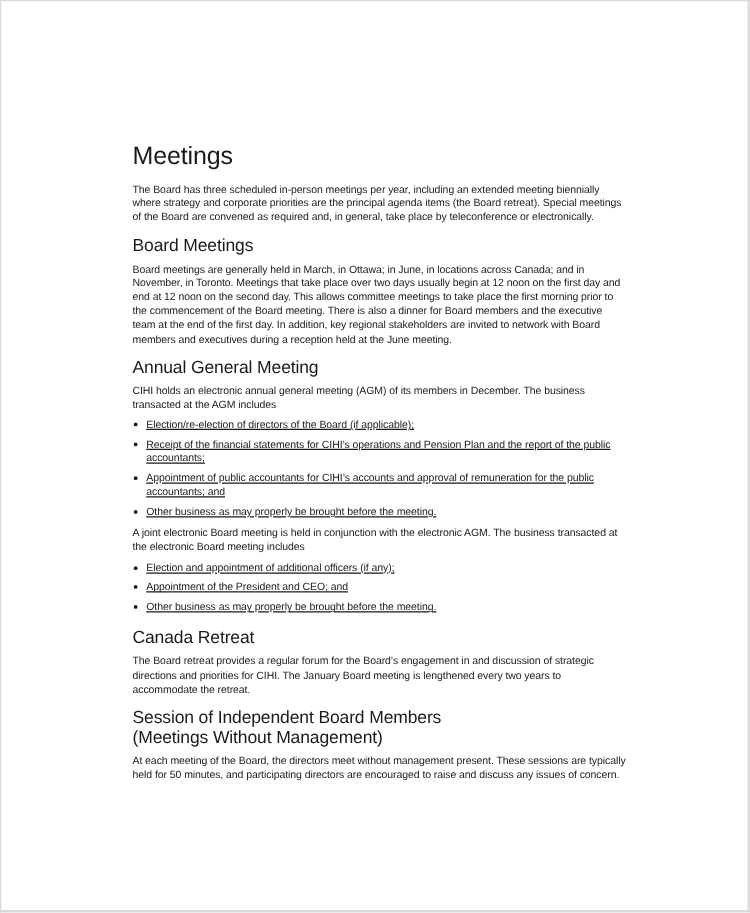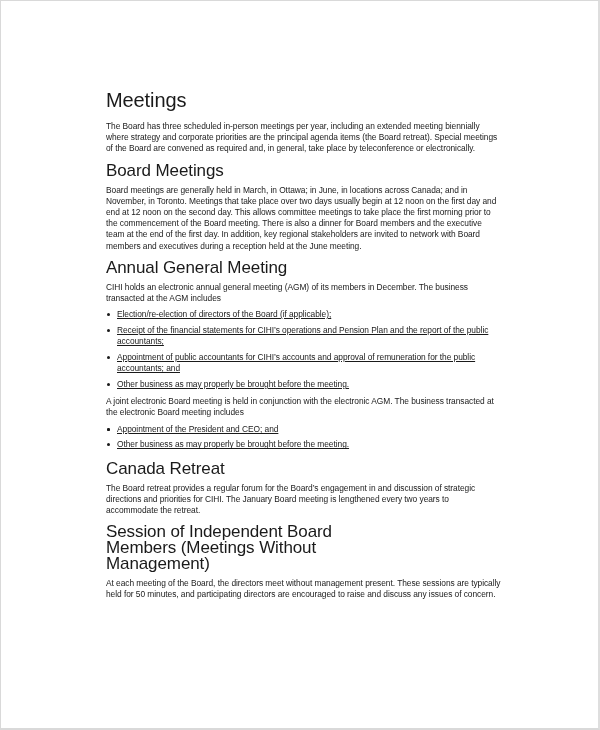--- a/index.html
+++ b/index.html
@@ -20,33 +20,33 @@
       background: #ffffff;
       border: 1px solid #d9d9d9;
       border-bottom: 2px solid #d9d9d9;
       border-right: 2px solid #dedede;
       font-family: "Liberation Sans", sans-serif;
       color: #1a1a1a;
     }
     .content {
       position: absolute;
       left: 105px;
-      top: 88px;
+      top: 113px;
       width: 395px;
     }
     h1.title {
       font-weight: normal;
       font-size: 20px;
       line-height: 22px;
       margin: 0 0 10px 0;
       letter-spacing: -0.1px;
     }
     h2.section {
       font-weight: normal;
-      font-size: 17px;
+      font-size: 14px;
       line-height: 16px;
       margin: 0 0 6px 0;
       letter-spacing: -0.1px;
     }
     p.body {
       font-size: 8.4px;
       line-height: 11.2px;
       margin: 0 0 8px 0;
       letter-spacing: -0.05px;
     }
@@ -97,21 +97,21 @@
       <h2 class="section">Annual General Meeting</h2>
       <p class="body" style="margin-bottom:5px;">CIHI holds an electronic annual general meeting (AGM) of its members in December. The business transacted at the AGM includes</p>
       <ul class="bullets">
         <li><span class="dot"></span><span>Election/re-election of directors of the Board (if applicable);</span></li>
         <li><span class="dot"></span><span>Receipt of the financial statements for CIHI’s operations and Pension Plan and the report of the public accountants;</span></li>
         <li><span class="dot"></span><span>Appointment of public accountants for CIHI’s accounts and approval of remuneration for the public accountants; and</span></li>
         <li><span class="dot"></span><span>Other business as may properly be brought before the meeting.</span></li>
       </ul>
       <p class="body" style="margin-bottom:5px;">A joint electronic Board meeting is held in conjunction with the electronic AGM. The business transacted at the electronic Board meeting includes</p>
       <ul class="bullets">
-        <li><span class="dot"></span></li>
+        <li><span class="dot"></span><span>Election and appointment of additional officers (if any);</span></li>
         <li><span class="dot"></span><span>Appointment of the President and CEO; and</span></li>
         <li><span class="dot"></span><span>Other business as may properly be brought before the meeting.</span></li>
       </ul>
     </section>
 
     <section class="sec-retreat">
       <h2 class="section">Canada Retreat</h2>
       <p class="body">The Board retreat provides a regular forum for the Board’s engagement in and discussion of strategic directions and priorities for CIHI. The January Board meeting is lengthened every two years to accommodate the retreat.</p>
     </section>
 

